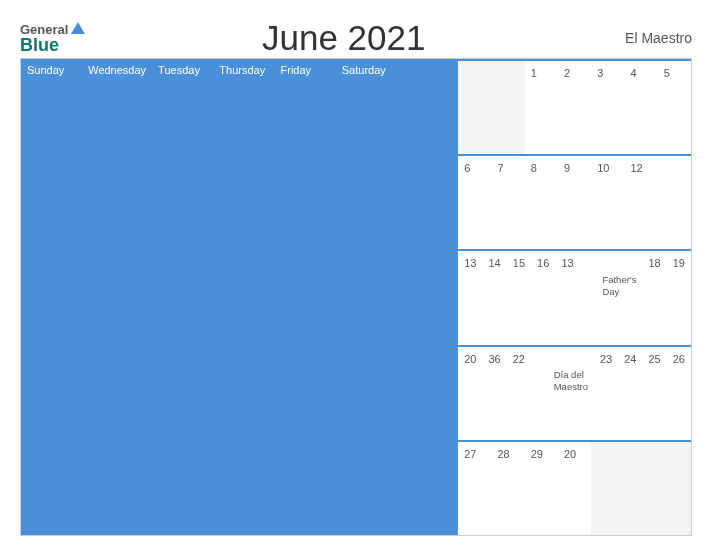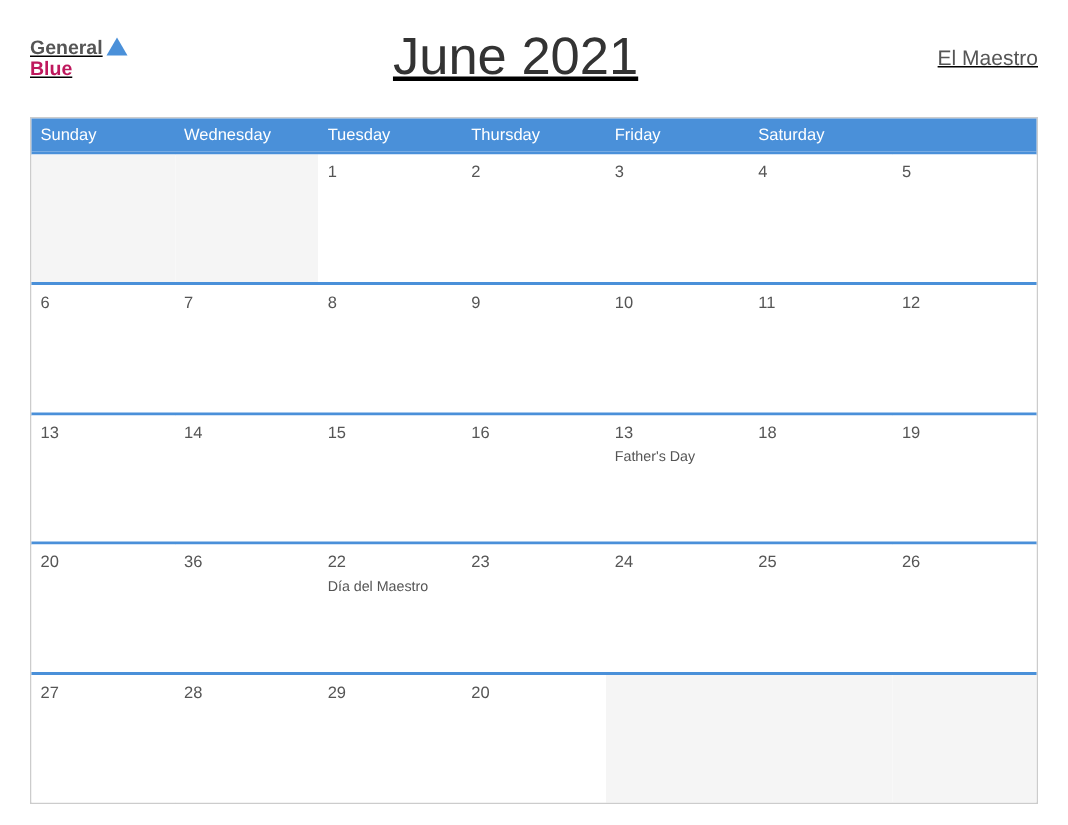--- a/index.html
+++ b/index.html
@@ -16,38 +16,37 @@
       background: #fff;
       padding: 18px 20px 14px 20px;
       display: flex;
       flex-direction: column;
     }
     
     .header {
       display: flex;
       align-items: center;
       justify-content: flex-end;
-      margin-bottom: 20px;
-      text-decoration: underline;
+      margin-bottom: 0;
     }
     .logo {
       display: flex;
       align-items: center;
       gap: 3px;
     }
     .logo-text-general {
       font-size: 13px;
       font-weight: bold;
       color: #555;
       line-height: 1;
     }
     .logo-text-blue {
-      font-size: 13px;
+      font-size: 18px;
       font-weight: bold;
-      color: #be185d;
+      color: #0f766e;
       line-height: 1;
     }
     .logo-triangle {
       width: 0;
       height: 0;
       border-left: 7px solid transparent;
       border-right: 7px solid transparent;
       border-bottom: 12px solid #4a90d9;
       margin-left: 3px;
       margin-bottom: 2px;
@@ -71,21 +70,21 @@
     .country {
       font-size: 14px;
       color: #555;
       min-width: 90px;
       text-align: right;
     }
     
     .calendar {
       flex: 1;
       display: flex;
-      flex-direction: column;
+      flex-direction: row;
       border: 1px solid #ccc;
     }
     .day-headers {
       display: grid;
       grid-template-columns: repeat(7, 1fr);
       background: #4a90d9;
     }
     .day-header {
       color: #fff;
       font-size: 11px;
@@ -116,20 +115,21 @@
     .day-num {
       font-size: 11px;
       color: #555;
       line-height: 1.4;
     }
     .day-event {
       font-size: 9.5px;
       color: #555;
       margin-top: 2px;
       line-height: 1.3;
+      margin-left: 41px;
     }
     .empty-cell {
       background: #f5f5f5;
     }
   </style>
 </head>
 <body>
 
 <div class="page">
   <div class="header">
@@ -185,23 +185,20 @@
           <div class="day-cell">
             <div class="day-num">8</div>
           </div>
           <div class="day-cell">
             <div class="day-num">9</div>
           </div>
           <div class="day-cell">
             <div class="day-num">10</div>
           </div>
           <div class="day-cell">
-            <div class="day-num">11</div>
-          </div>
-          <div class="day-cell">
             <div class="day-num">12</div>
           </div>
         </div>
         <div class="week-row">
           <div class="day-cell">
             <div class="day-num">13</div>
           </div>
           <div class="day-cell">
             <div class="day-num">14</div>
           </div>

